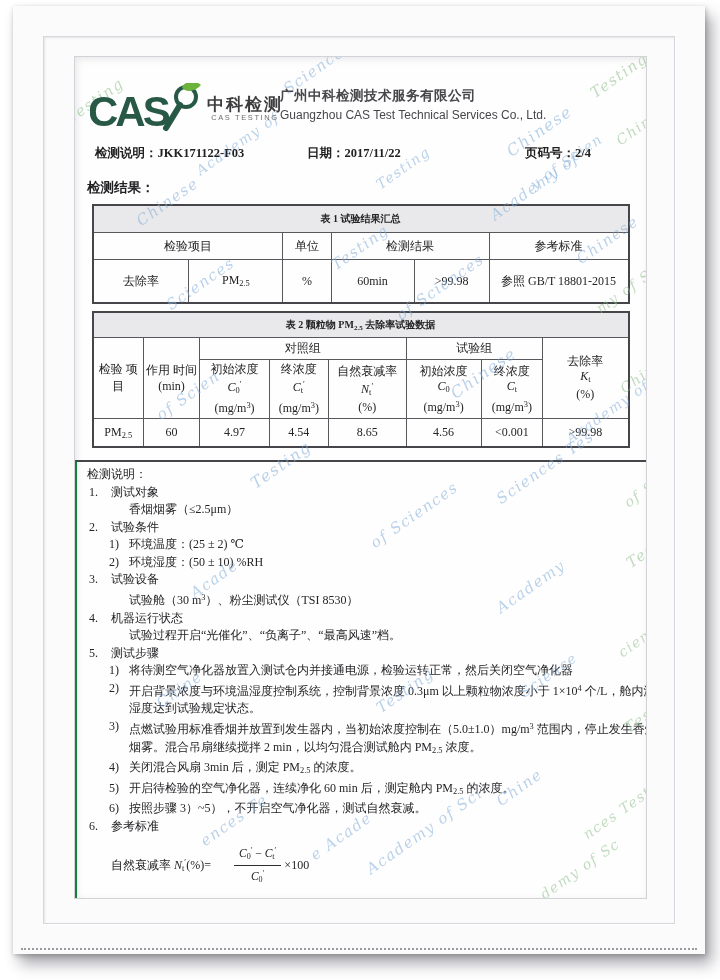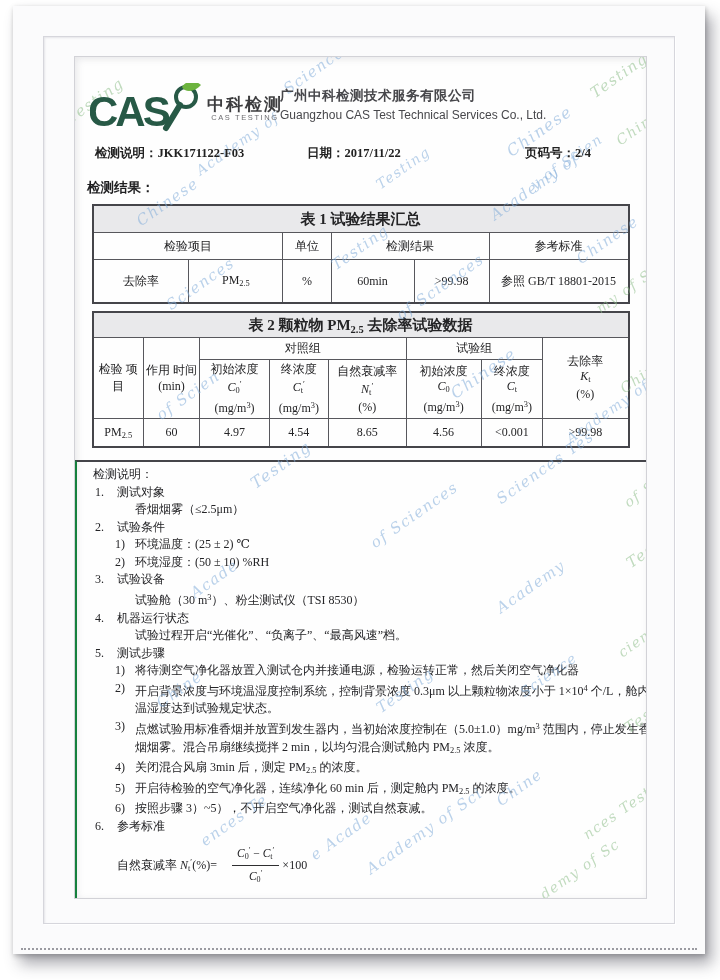--- a/index.html
+++ b/index.html
@@ -28,41 +28,41 @@
   .company-en{font-size:12px;margin-top:3px;}
   .meta-row{position:absolute;left:8px;right:0;top:64px;display:flex;font-size:12.5px;font-weight:bold;color:#222;}
   .meta-report{width:212px;}
   .meta-date{width:218px;}
   
   .sec-heading{margin:12px 12px 0;font-size:13.5px;font-weight:bold;color:#1f1f21;}
   
   .tbl{width:538px;margin:7px auto 0;border-collapse:collapse;table-layout:fixed;
        border:2px solid #45454a;font-size:12px;color:#242426;}
   .tbl td{border:1px solid #57575c;text-align:center;vertical-align:middle;padding:2px 2px;}
-  .tbl .ttl{background:#e9e9eb;font-weight:bold;font-size:15px;height:20px;}
+  .tbl .ttl{background:#e9e9eb;font-weight:bold;font-size:10px;height:20px;}
   #table1 td{height:22px;}
   #table1 tr.data td{height:38px;}
   .h3l span{display:block;line-height:15px;}
   .h3l .var{font-size:12px;}
   #table2 tr.data td{height:23px;}
   sub{font-size:70%;vertical-align:-0.25em;}
   sup{font-size:70%;vertical-align:0.5em;}
   
   .notes-box{width:596px;margin:12px auto 0;border:2px solid #15803d;border-top:2px solid #45454a;
-             padding:4px 16px 10px;box-sizing:border-box;font-size:12px;line-height:17.5px;color:#242427;}
+             padding:4px 10px 10px;box-sizing:border-box;font-size:12px;line-height:17.5px;color:#242427;}
   .notes-heading{font-weight:normal;}
   .note-row{display:flex;}
   .note-row.lvl1{margin-left:2px;}
   .note-row.lvl2{margin-left:22px;}
   .note-n{flex:none;width:22px;}
   .note-row.lvl2 .note-n{width:20px;}
   .note-t{flex:1;}
   
   .formula{display:flex;align-items:center;margin:9px 0 4px 24px;font-size:12px;}
-  .f-lead{margin-right:12px;}
+  .f-lead{margin-right:20px;}
   .frac{display:inline-flex;flex-direction:column;align-items:center;margin:0 3px;font-size:11.5px;line-height:14px;}
   .fr-n{padding:0 5px 1px;border-bottom:1px solid #2e2e30;}
   .fr-d{padding-top:1px;}
   .f-note{font-size:11.5px;margin-left:3px;}
 </style>
 </head>
 <body>
 
 <div id="stage">
   <div class="frame">

